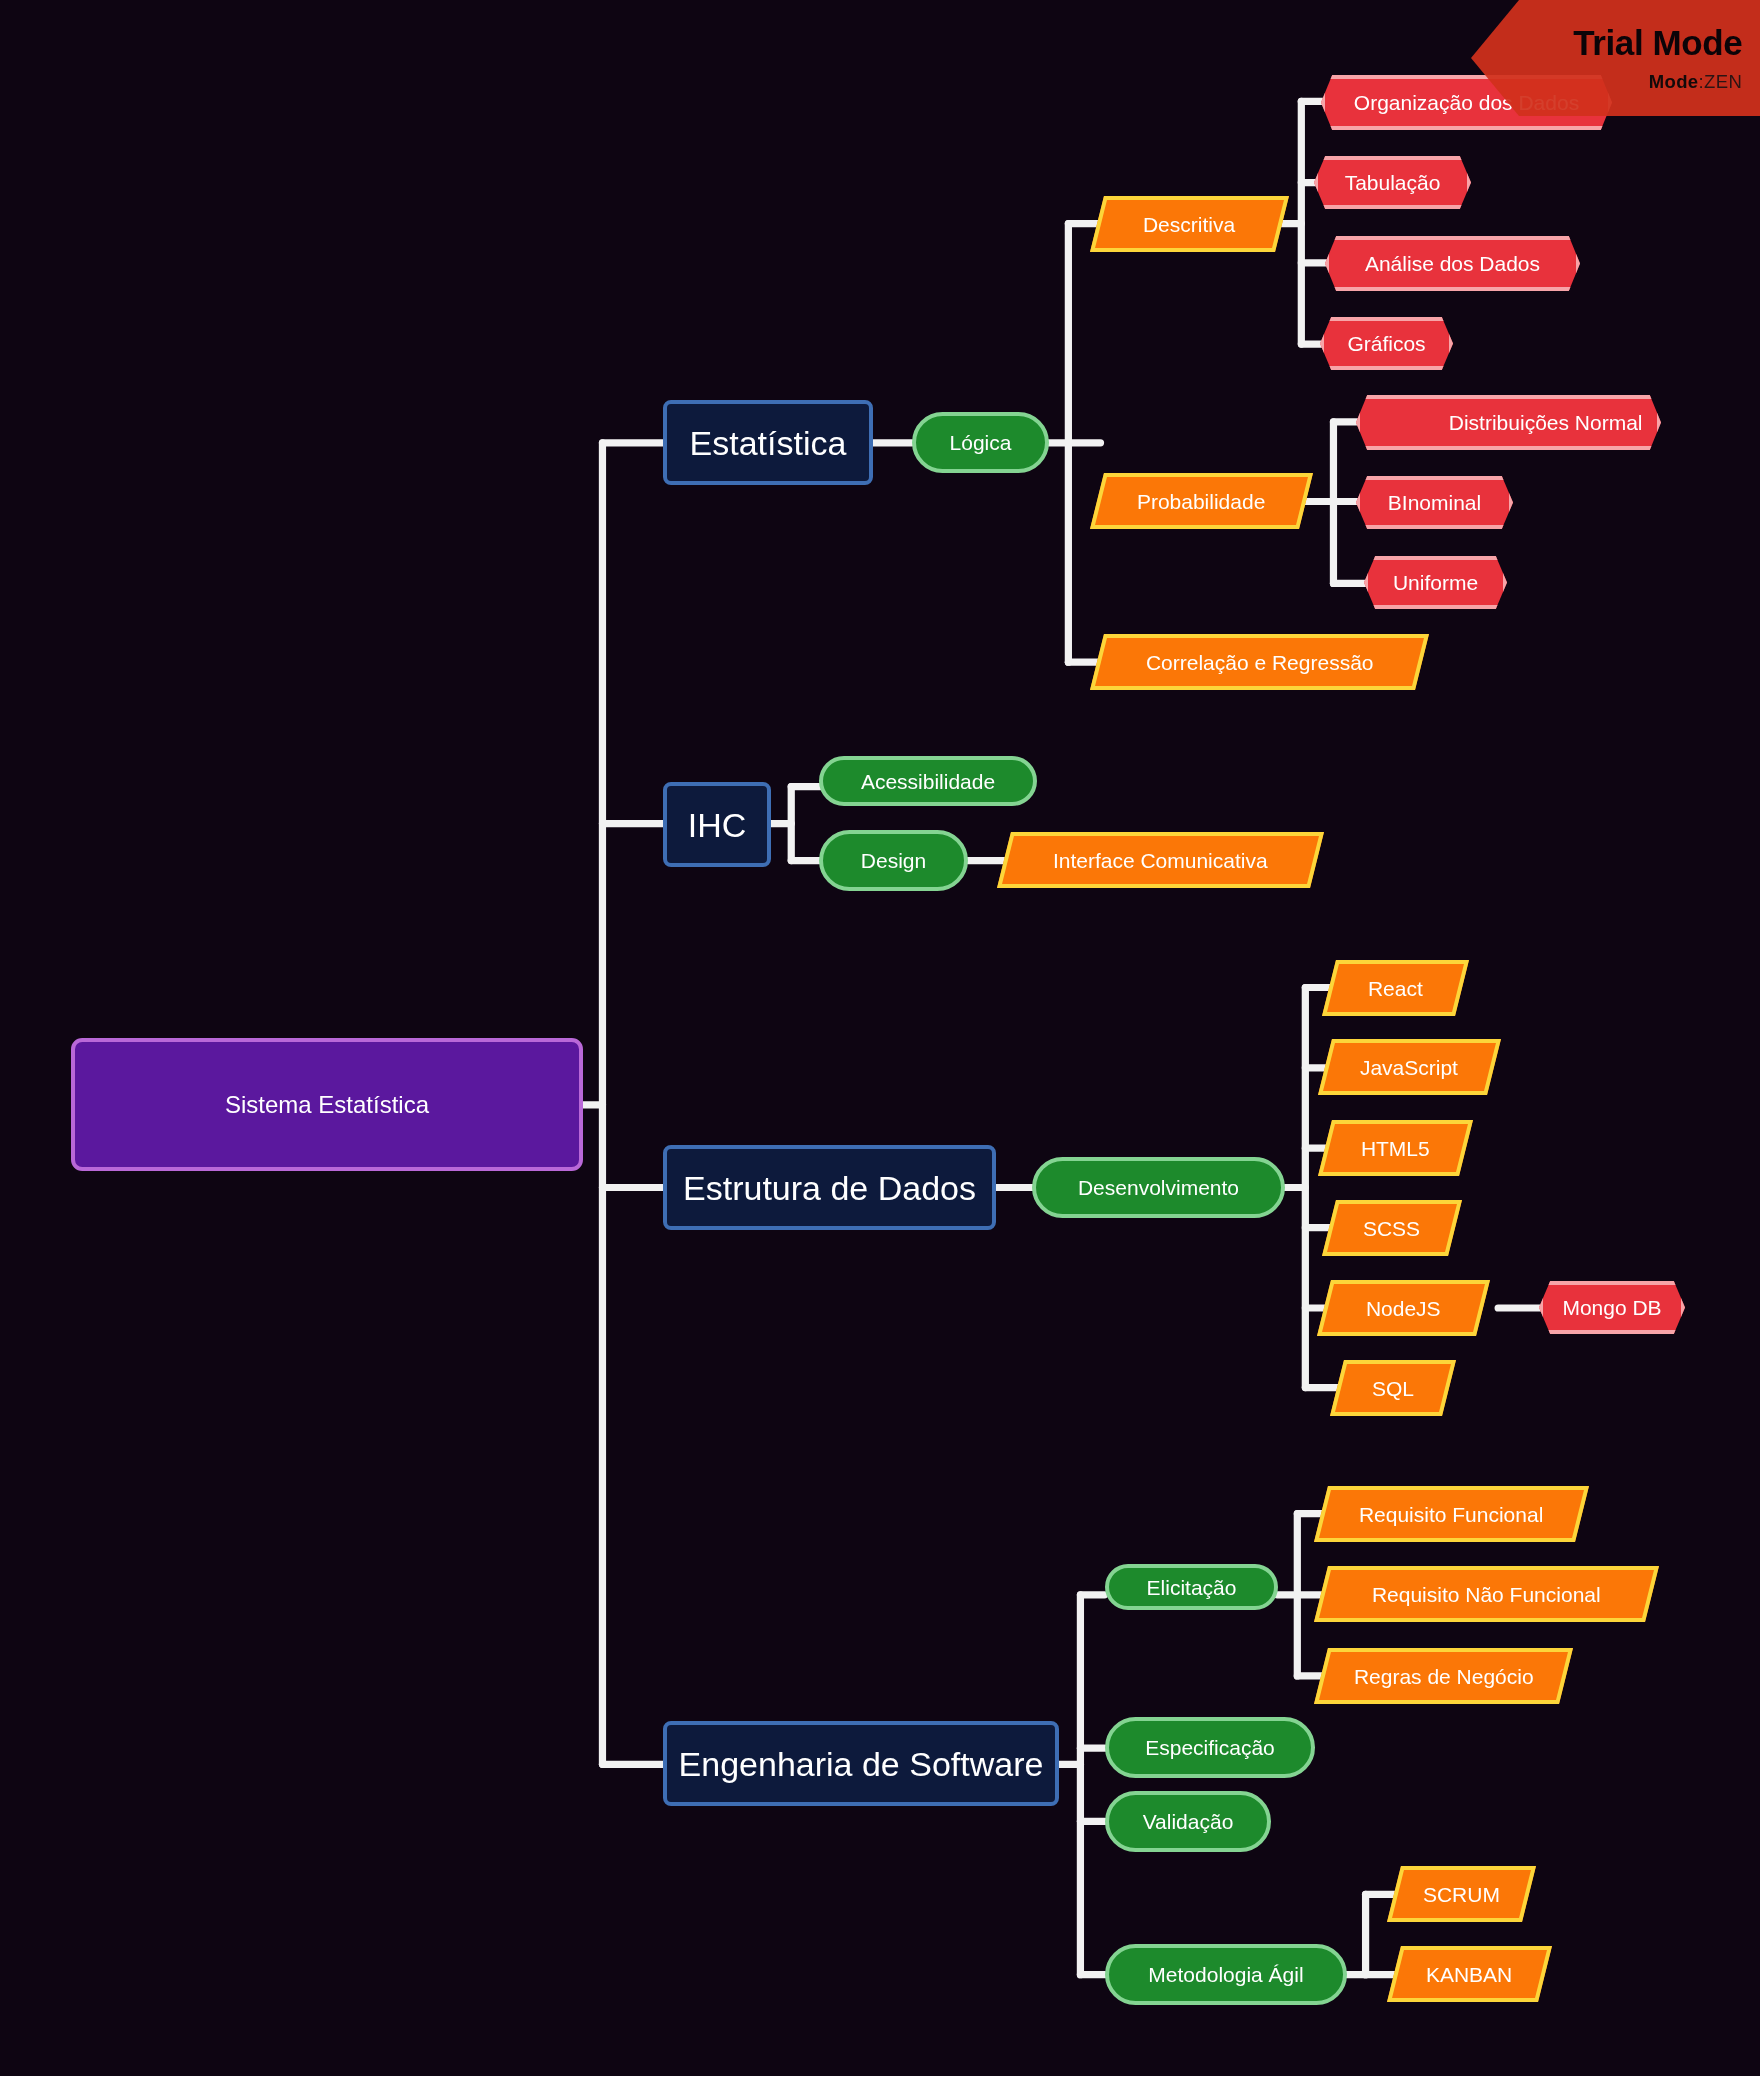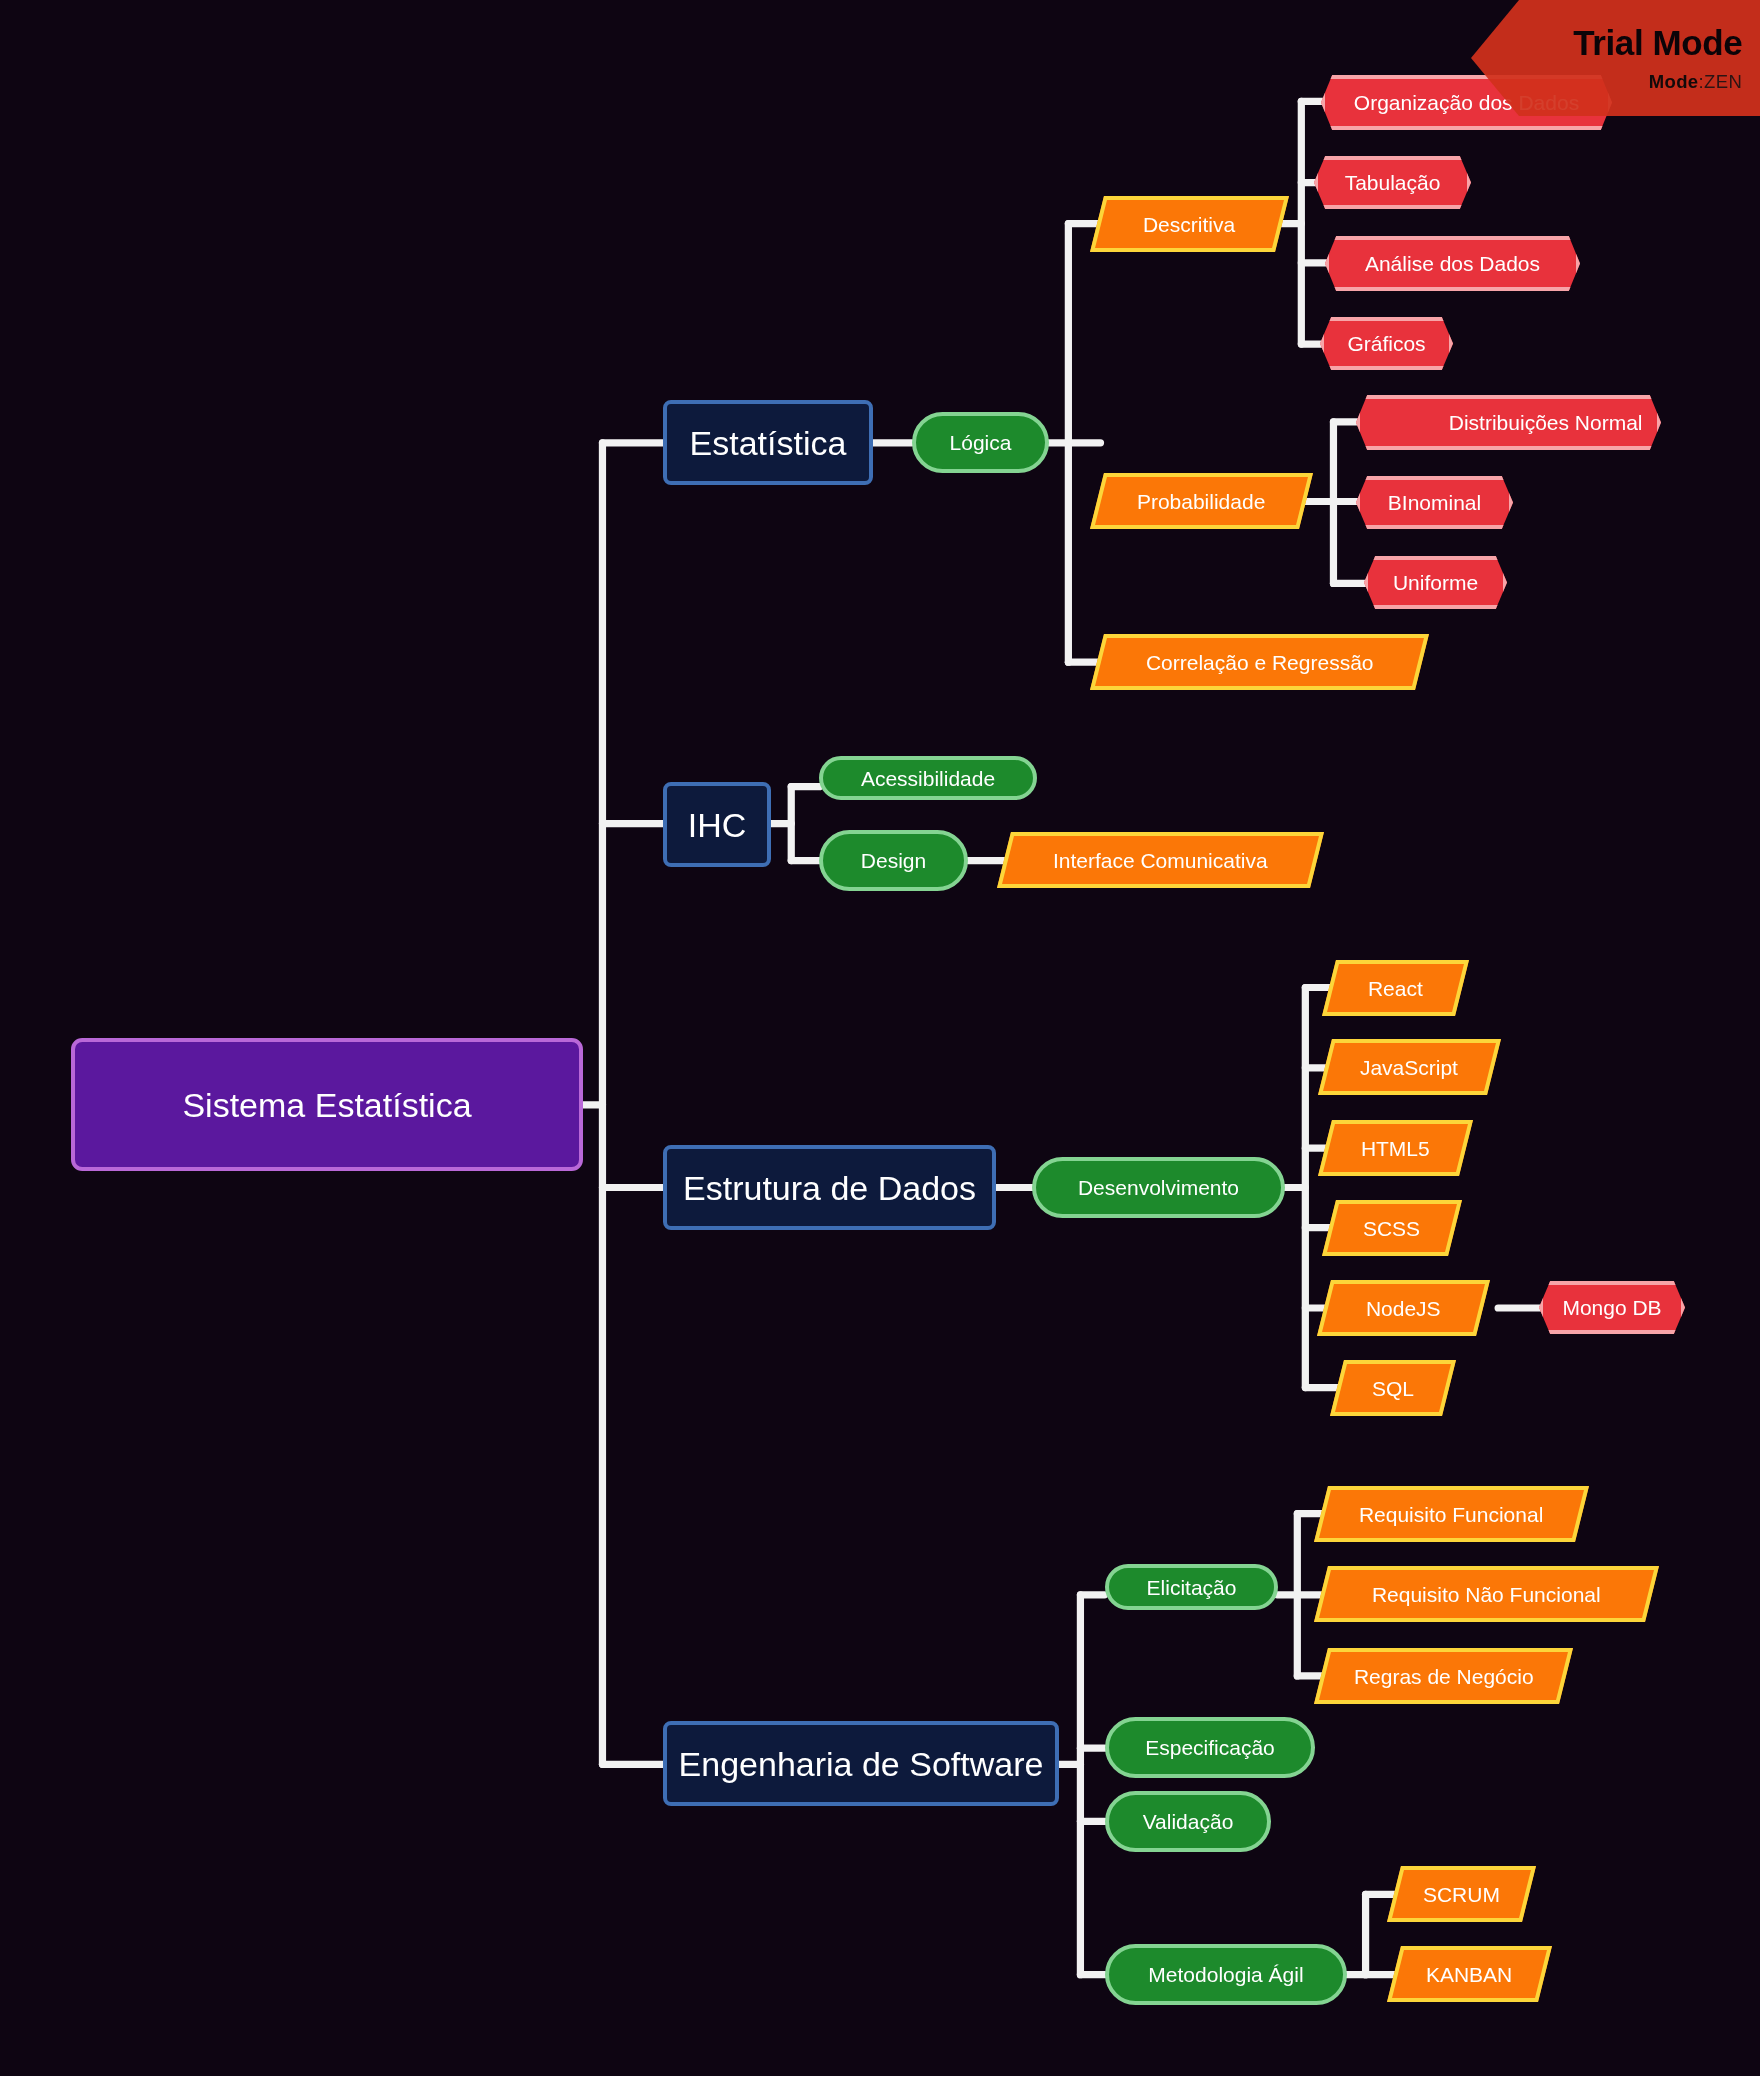--- a/index.html
+++ b/index.html
@@ -33,21 +33,21 @@
     color: #ffffff;
     white-space: nowrap;
     line-height: 1;
   }
 
   
   .n-root {
     background: #5b189e;
     border: 4px solid #b968d8;
     border-radius: 11.2px;
-    font-size: 34px;
+    font-size: 24px;
     padding: 0 17.7px;
   }
 
   
   .n-main {
     background: #0d1a3c;
     border: 4px solid #3e6eb4;
     border-radius: 8px;
     font-size: 34px;
     padding: 0 19px;
@@ -245,21 +245,21 @@
   </div>
 
   <div class="node n-orange" style="left:1097px; top:634px; width:325px; height:56px;">
     <span>Correlação e Regressão</span>
   </div>
 
   <div class="node n-main" style="left:663px; top:782px; width:108px; height:85px;">
     <span>IHC</span>
   </div>
 
-  <div class="node n-green" style="left:819px; top:756px; width:218px; height:44px;">
+  <div class="node n-green" style="left:819px; top:756px; width:218px; height:50px;">
     <span>Acessibilidade</span>
   </div>
 
   <div class="node n-green" style="left:819px; top:830px; width:149px; height:61px;">
     <span>Design</span>
   </div>
 
   <div class="node n-orange" style="left:1004px; top:832px; width:313px; height:56px;">
     <span>Interface Comunicativa</span>
   </div>

